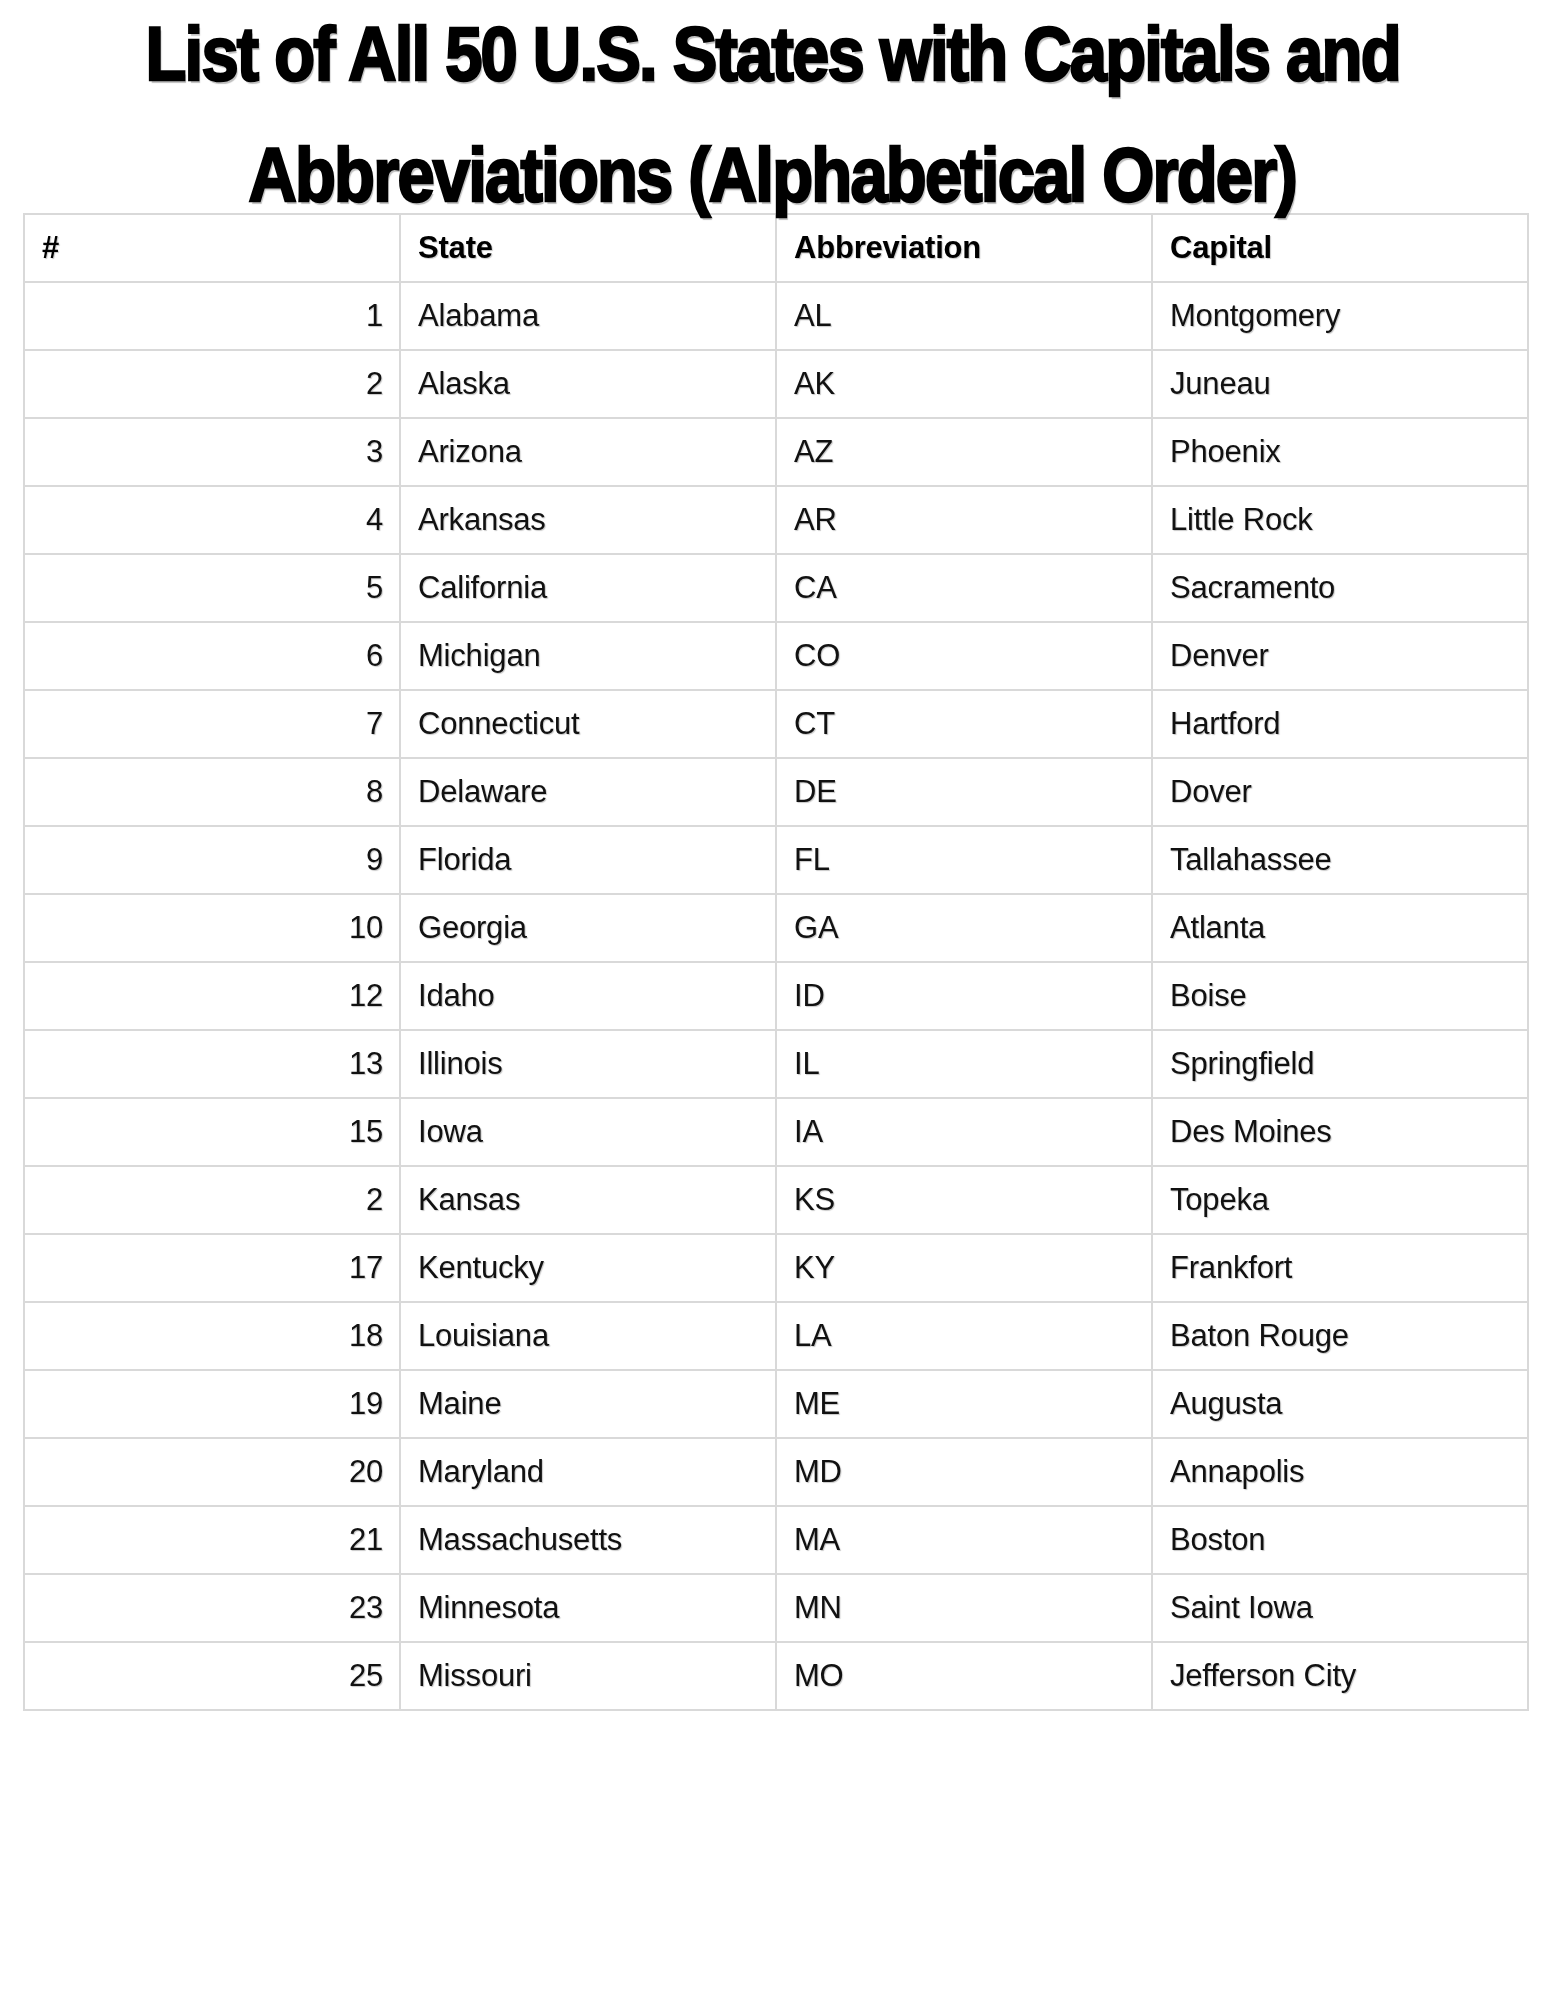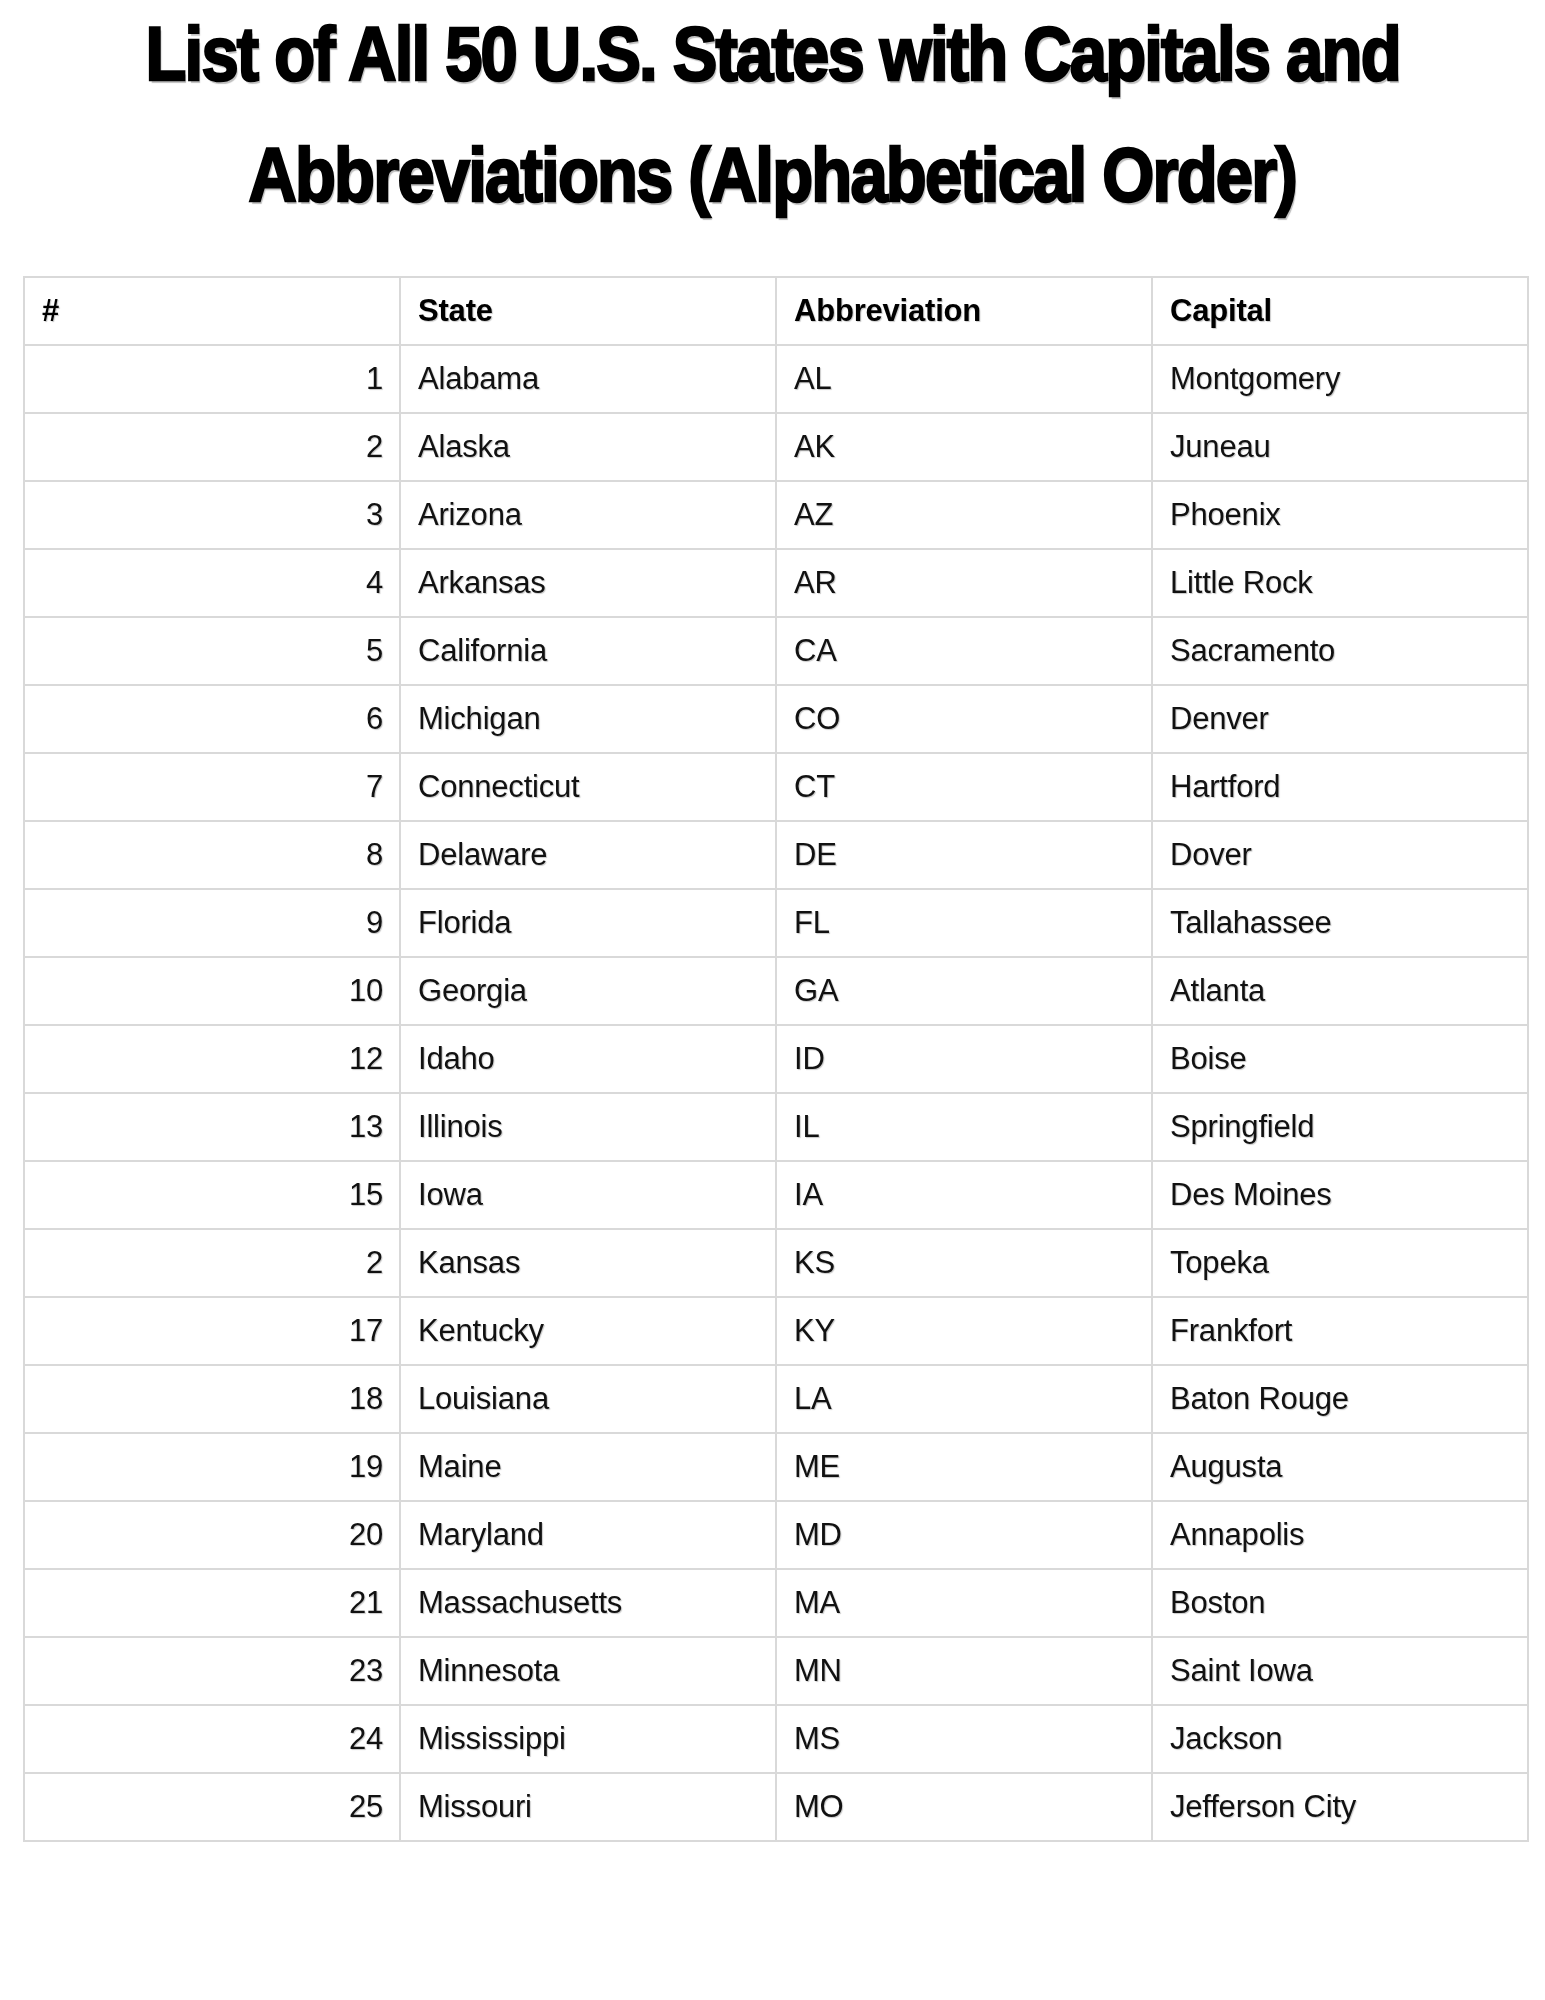--- a/index.html
+++ b/index.html
@@ -13,21 +13,21 @@
   }
   .page {
     position: relative;
     width: 1545px;
     height: 2000px;
     background: #ffffff;
   }
   
   .title-block {
     box-sizing: border-box;
-    height: 276px;
+    height: 213px;
     padding-top: 4px;
     text-align: center;
   }
   .title-line {
     white-space: nowrap;
     line-height: 100px;
   }
   .title-line .scale {
     display: inline-block;
     transform: scaleX(0.88);
@@ -235,26 +235,20 @@
   </tr>
 
 
   <tr>
     <td class="num">23</td>
     <td class="txt">Minnesota</td>
     <td class="txt">MN</td>
     <td class="txt">Saint Iowa</td>
   </tr>
 
-  <tr>
-    <td class="num">24</td>
-    <td class="txt">Mississippi</td>
-    <td class="txt">MS</td>
-    <td class="txt">Jackson</td>
-  </tr>
 
   <tr>
     <td class="num">25</td>
     <td class="txt">Missouri</td>
     <td class="txt">MO</td>
     <td class="txt">Jefferson City</td>
   </tr>
 </tbody>
   </table>
 

